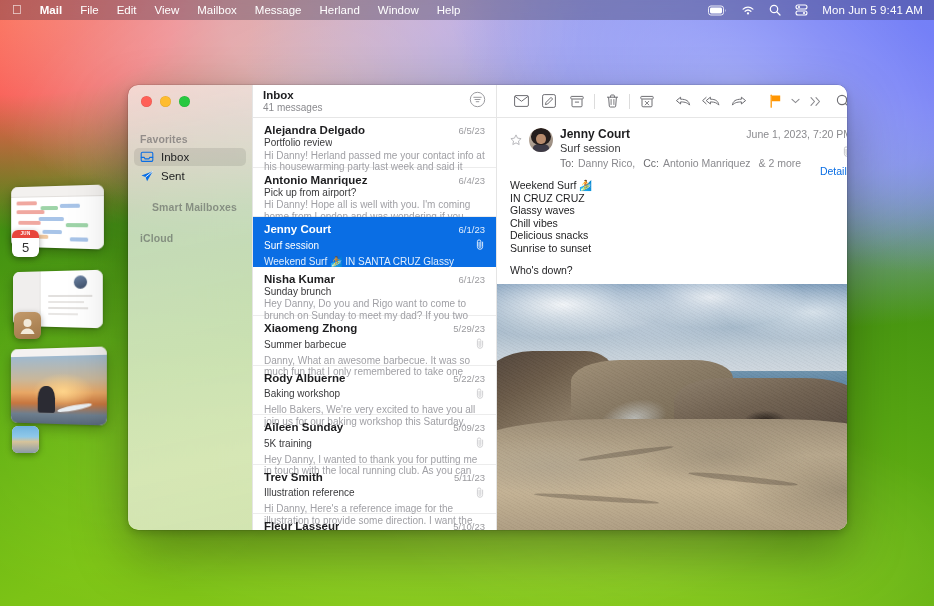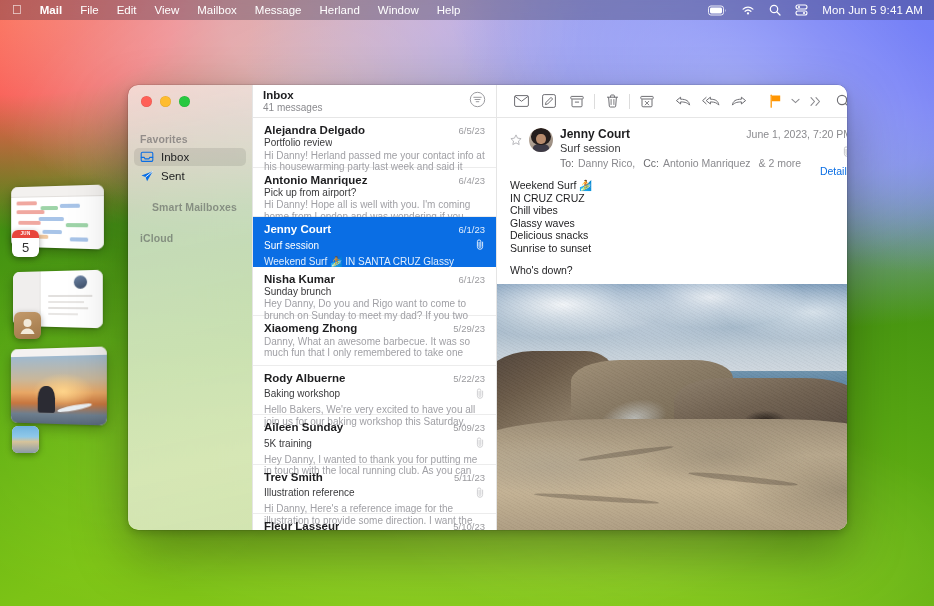--- a/index.html
+++ b/index.html
@@ -498,20 +498,28 @@
             <span class="msg-subject">Sunday brunch</span>
           </div>
           <div class="msg-preview">Hey Danny, Do you and Rigo want to come to brunch on Sunday to meet my dad? If you two join, there will be 6 of us total. Wou…</div>
         </div>
 
         <div class="msg-row">
           <div class="msg-line1">
             <span class="msg-sender">Xiaomeng Zhong</span>
             <span class="msg-date">5/29/23</span>
           </div>
+          <div class="msg-line2">
+            <span class="msg-subject">Summer barbecue</span>
+            <span class="clip">
+              <svg width="9" height="11" viewBox="0 0 9 11">
+                  <path d="M6.6 3.1v4.6a2.6 2.6 0 11-5.2 0V2.6a1.7 1.7 0 013.4 0v5a.85.85 0 11-1.7 0V3.3" fill="none" stroke="#a0a0a5" stroke-width=".9" stroke-linecap="round"></path>
+                </svg>
+            </span>
+          </div>
           <div class="msg-preview">Danny, What an awesome barbecue. It was so much fun that I only remembered to take one picture, but at least it's a good o…</div>
         </div>
 
         <div class="msg-row">
           <div class="msg-line1">
             <span class="msg-sender">Rody Albuerne</span>
             <span class="msg-date">5/22/23</span>
           </div>
           <div class="msg-line2">
             <span class="msg-subject">Baking workshop</span>
@@ -688,22 +696,22 @@
                 <path d="M6.6 3.1v4.6a2.6 2.6 0 11-5.2 0V2.6a1.7 1.7 0 013.4 0v5a.85.85 0 11-1.7 0V3.3" fill="none" stroke="#6e6e73" stroke-width=".9" stroke-linecap="round"></path>
               </svg>
           </div>
           <div id="details-link">Details</div>
         </div>
       </div>
 
       <div id="msg-body">
         <p>Weekend Surf 🏄</p>
         <p>IN CRUZ CRUZ</p>
+        <p>Glassy waves</p>
         <p>Chill vibes</p>
-        <p>Glassy waves</p>
         <p>Delicious snacks</p>
         <p>Sunrise to sunset</p>
         <div class="body-gap"></div>
         <p>Who's down?</p>
       </div>
 
       <div id="msg-attachment">
         <div class="photo">
           <div class="ph-sky"></div>
           <div class="ph-sea-h"></div>

